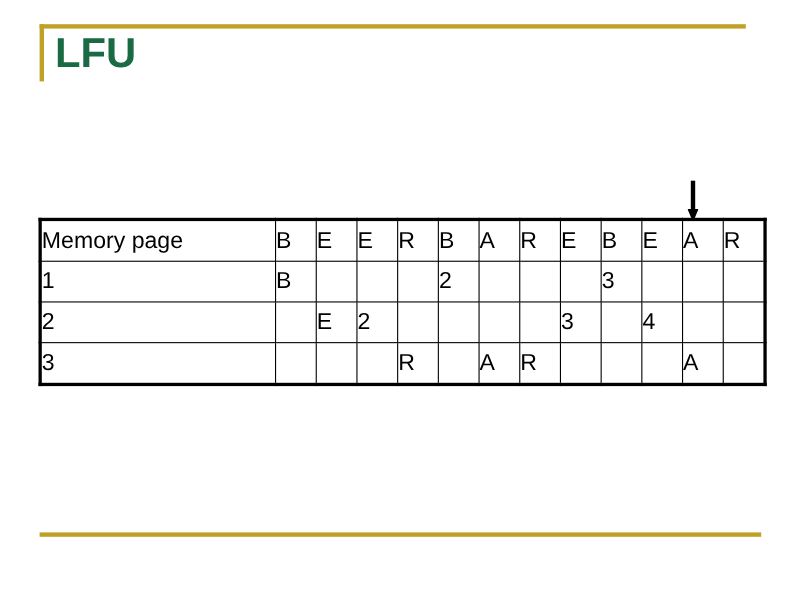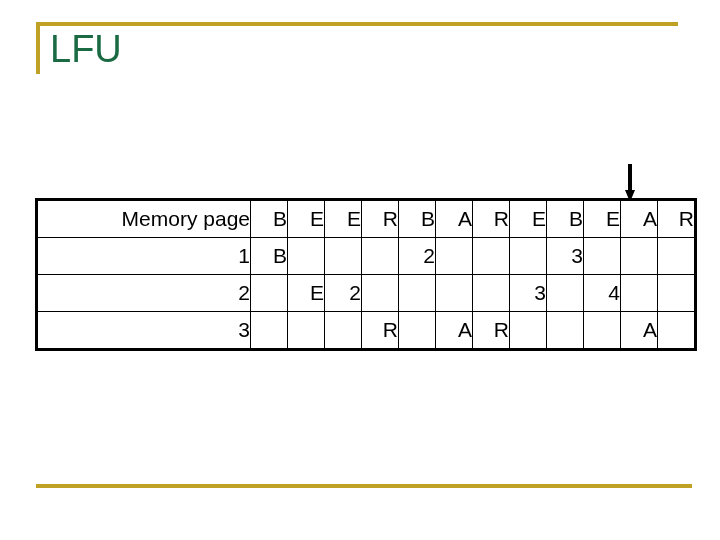--- a/index.html
+++ b/index.html
@@ -43,21 +43,21 @@
   }
 
   
   .slide-title {
     position: absolute;
     left: 50px;
     top: 26px;
     font-size: 38px;
     line-height: 46px;
     color: #1a6b43;
-    font-weight: 400;
+    font-weight: 700;
     letter-spacing: 0px;
     white-space: nowrap;
   }
 
   
   .pointer-arrow {
     position: absolute;
     left: 625px;
     top: 164px;
     width: 10px;
@@ -72,21 +72,21 @@
     top: 198px;
   }
   table.trace-table {
     border-collapse: collapse;
     table-layout: fixed;
     border: 3px solid #000000;
   }
   table.trace-table td {
     border: 1px solid #000000;
     height: 36px;
-    text-align: right;
+    text-align: left;
     vertical-align: middle;
     font-size: 21px;
     color: #000000;
     padding: 0;
     background: #ffffff;
     margin-left: 42px;
   }
   td.label-cell {
     width: 212px;
     font-size: 21px;

